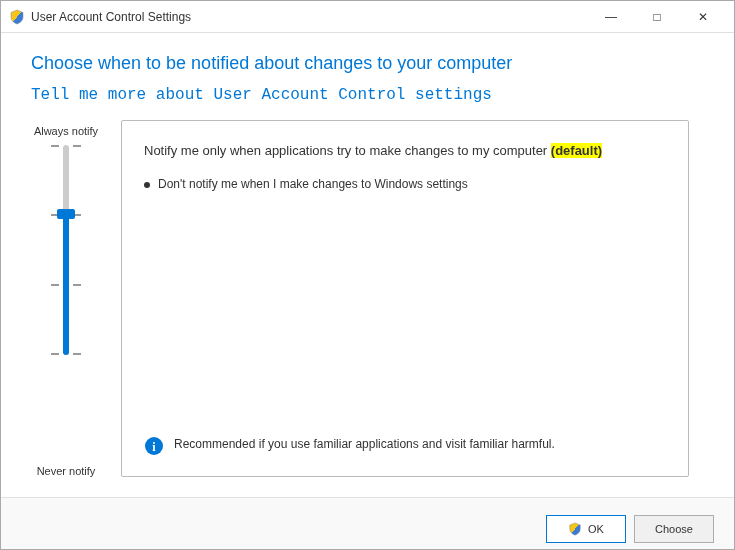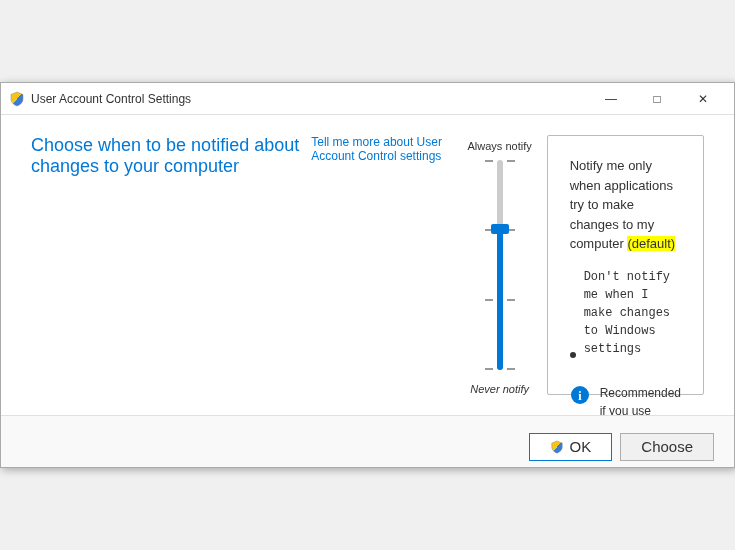--- a/index.html
+++ b/index.html
@@ -8,21 +8,21 @@
       font-size: 13px;
       background: #f0f0f0;
       width: 735px;
       height: 550px;
       display: flex;
       align-items: center;
       justify-content: center;
     }
     .window {
       width: 735px;
-      height: 386px;
+      height: 550px;
       background: #fff;
       border: 1px solid #aaa;
       box-shadow: 2px 2px 8px rgba(0,0,0,0.3);
       display: flex;
       flex-direction: column;
     }
     .title-bar {
       height: 32px;
       background: #fff;
       border-bottom: 1px solid #e0e0e0;
@@ -53,49 +53,50 @@
       background: transparent;
       font-size: 12px;
       cursor: pointer;
       display: flex;
       align-items: center;
       justify-content: center;
       color: #333;
     }
     .content {
       flex: 1;
-      padding: 20px 30px 20px 30px;
+      padding: 20px 45px 20px 30px;
       overflow: hidden;
       display: flex;
-      flex-direction: row;
+      flex-direction: column;
     }
     .heading {
       font-size: 18px;
       color: #0078d7;
       margin-bottom: 12px;
       font-weight: 400;
     }
     .description {
       font-size: 12px;
       color: #333;
       margin-bottom: 4px;
       line-height: 1.5;
     }
     .learn-more {
       color: #0078d7;
-      font-size: 12px;
+      font-size: 16px;
       text-decoration: none;
       cursor: pointer;
       margin-bottom: 16px;
       display: inline-block;
+      font-family: Liberation Mono, monospace;
     }
     .main-area {
       display: flex;
       flex: 1;
-      gap: 12px;
+      gap: 20px;
     }
     .slider-area {
       display: flex;
       flex-direction: column;
       align-items: center;
       width: 70px;
       padding-top: 5px;
       position: relative;
     }
     .slider-label-top {
@@ -104,21 +105,20 @@
       text-align: center;
       margin-bottom: 8px;
       white-space: nowrap;
     }
     .slider-label-bottom {
       font-size: 11px;
       color: #333;
       text-align: right;
       margin-top: 8px;
       white-space: nowrap;
-      font-style: italic;
     }
     .slider-track-container {
       display: flex;
       flex-direction: row;
       align-items: stretch;
       flex: 1;
       position: relative;
     }
     .tick-marks {
       display: flex;
@@ -179,30 +179,29 @@
       margin-bottom: 16px;
     }
     .info-main-text {
       font-size: 13px;
       color: #333;
       line-height: 1.5;
       margin-bottom: 14px;
     }
     .default-highlight {
       background: #ffff00;
-      font-weight: normal;
+      font-weight: bold;
     }
     .bullet-item {
       display: flex;
-      align-items: flex-end;
+      align-items: center;
       gap: 8px;
       font-size: 12px;
       color: #333;
       line-height: 1.5;
-      font-family: Liberation Mono, monospace;
     }
     .bullet-dot {
       margin-top: 3px;
       flex-shrink: 0;
       width: 6px;
       height: 6px;
       background: #333;
       border-radius: 50%;
     }
     .info-box-bottom {
@@ -231,21 +230,21 @@
       justify-content: flex-end;
       padding: 0 20px;
       gap: 8px;
       background: #f9f9f9;
     }
     .btn {
       height: 28px;
       padding: 0 20px;
       border: 1px solid #adadad;
       background: #f0f0f0;
-      font-size: 15px;
+      font-size: 11px;
       cursor: pointer;
       display: flex;
       align-items: center;
       gap: 6px;
       color: #333;
       min-width: 80px;
       justify-content: center;
       margin-top: 10px;
     }
     .btn-ok {

